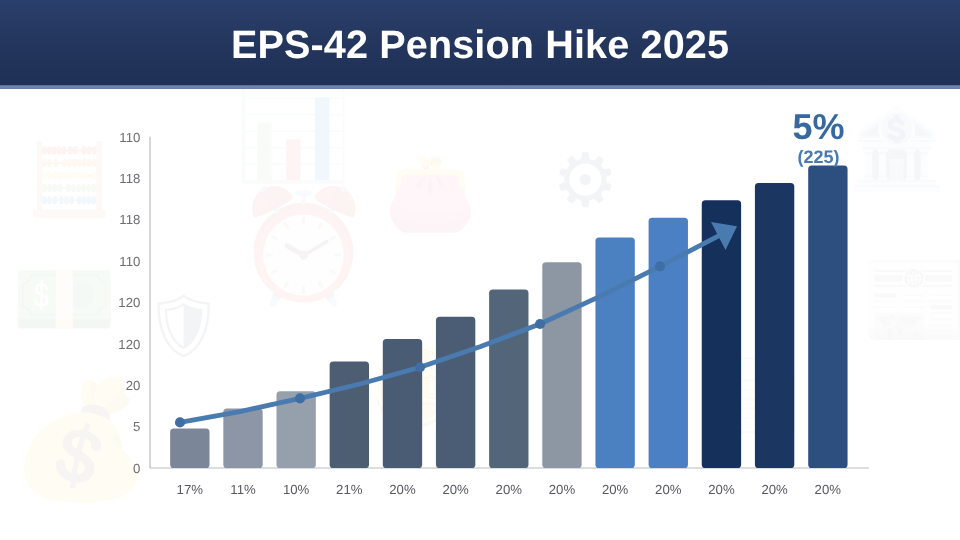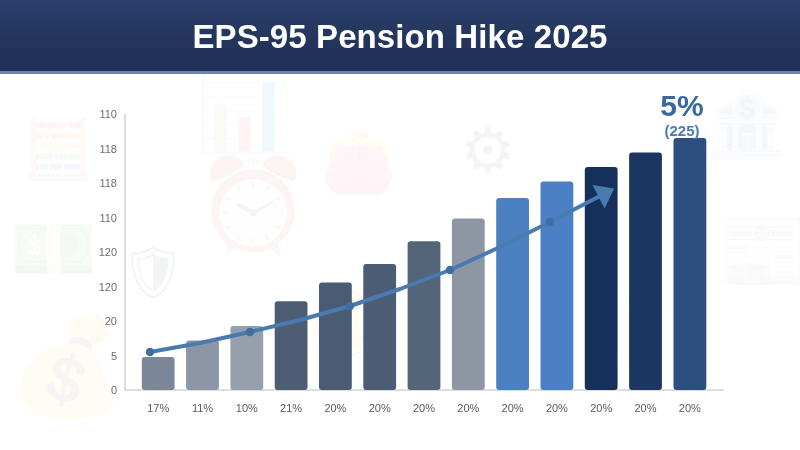--- a/index.html
+++ b/index.html
@@ -119,21 +119,21 @@
       <div class="wm" style="left: 716px; top: 212px; font-size: 78px;">📰</div>
       <div class="wm" style="left: 706px; top: 92px; font-size: 66px;">🏦</div>
       <div class="wm" style="left: 10px; top: 214px; font-size: 70px;">💵</div>
       <div class="wm" style="left: 22px; top: 120px; font-size: 58px;">🧮</div>
       <div class="wm" style="left: 460px; top: 120px; font-size: 62px;">⚙</div>
       <div class="wm" style="left: 600px; top: 300px; font-size: 58px;">📄</div>
       <div class="wm" style="left: 120px; top: 246px; font-size: 52px;">🛡</div>
     </div>
 
   <div class="header-band">
-    <div class="header-title">EPS-95 Pension Hike 2025</div>
+    <div class="header-title">EPS-42 Pension Hike 2025</div>
   </div>
 
   <div class="plot-wrap">
     <svg class="plot-svg" width="800" height="376">
       <g>
           <text x="105" y="44" class="ytick-label">110</text>
           <text x="105" y="78.5" class="ytick-label">118</text>
           <text x="105" y="113" class="ytick-label">118</text>
           <text x="105" y="147.5" class="ytick-label">110</text>
           <text x="105" y="182" class="ytick-label">120</text>

